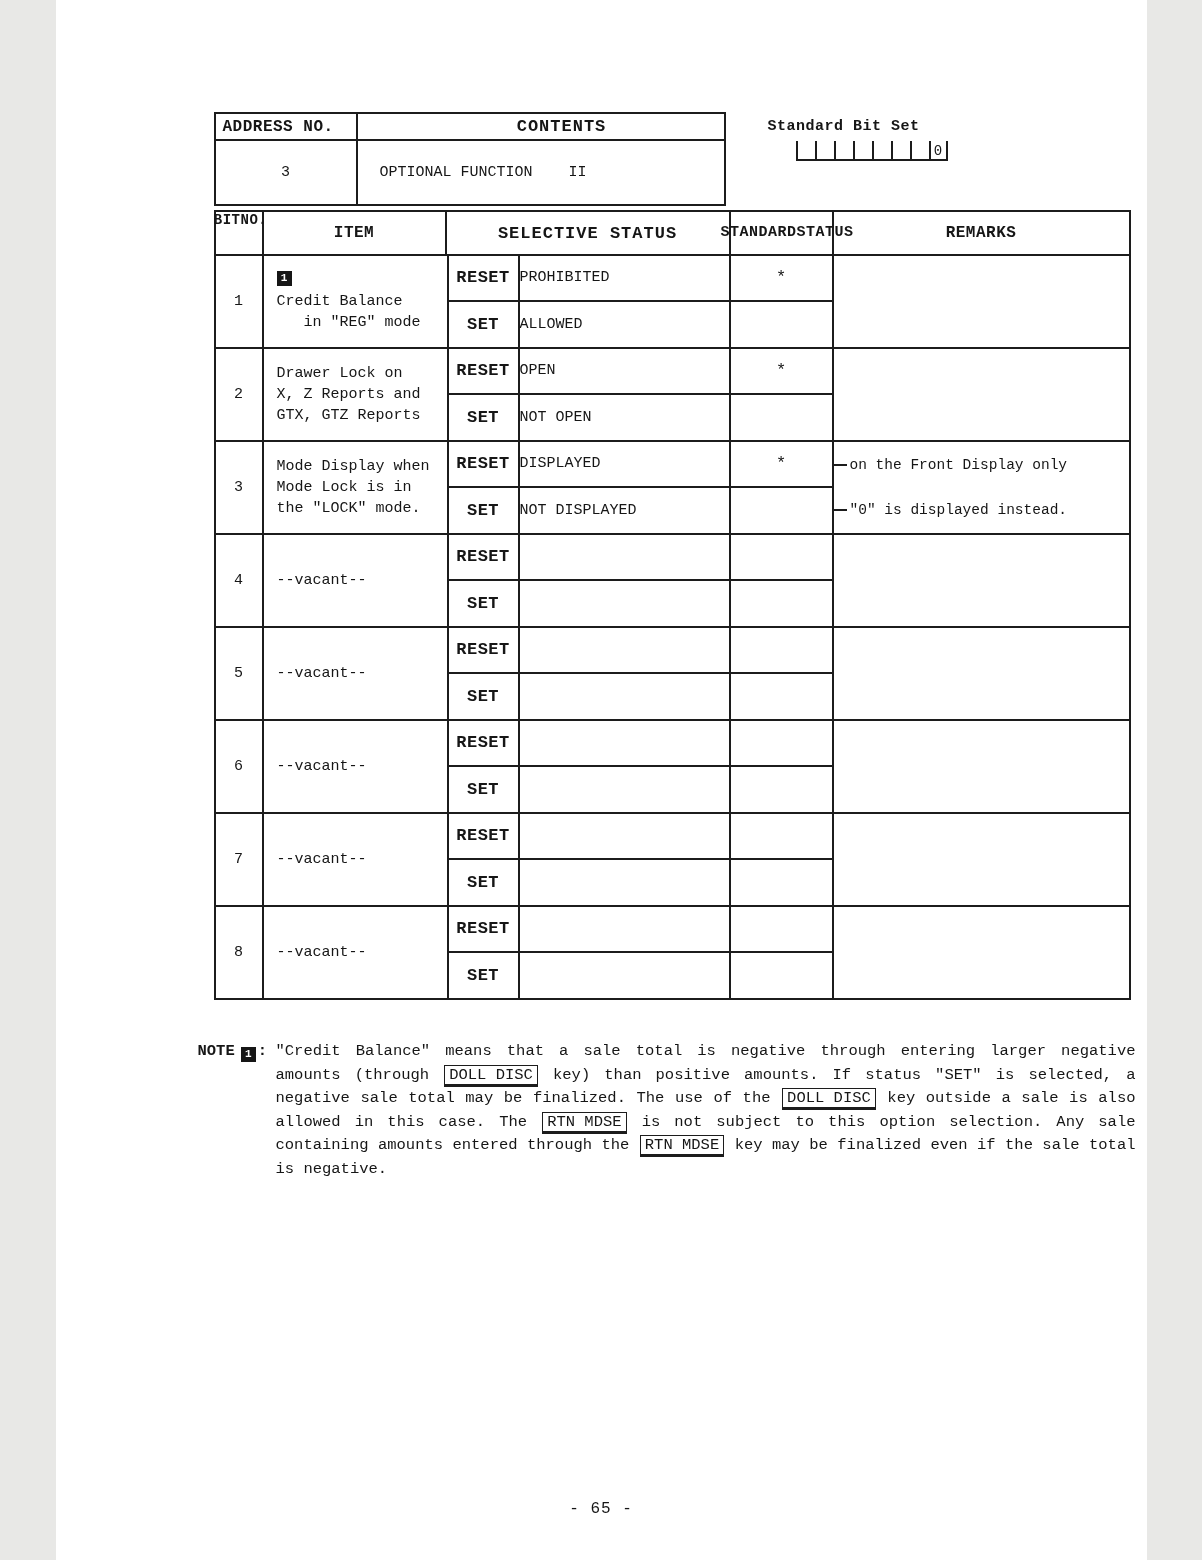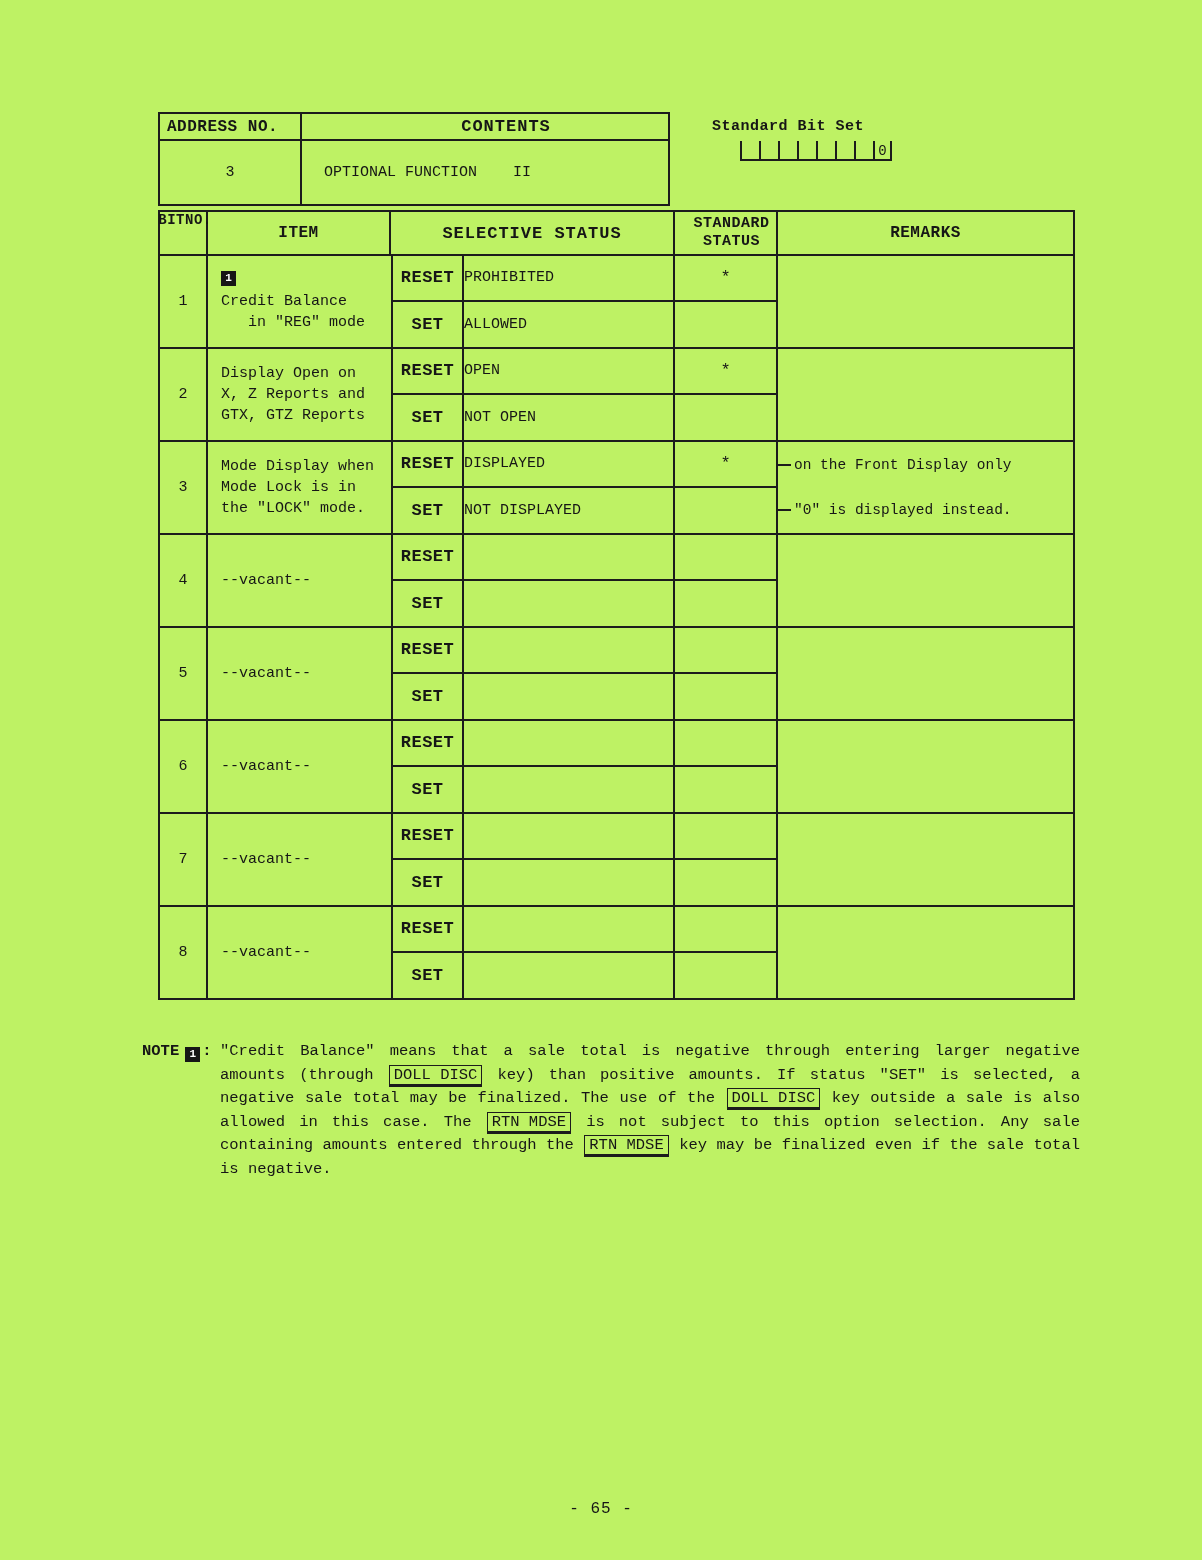--- a/index.html
+++ b/index.html
@@ -1,19 +1,19 @@
 <!DOCTYPE html>
 <html><head>
 <meta charset="utf-8">
 <style>
   * { margin:0; padding:0; box-sizing:border-box; }
   html,body { background:#e8e8e6; }
   .page {
-    position:relative; width:1202px; height:1560px;
-    background:#bef264; color:#161616; margin:0 auto;
+    position:relative; width:1091px; height:1560px;
+    background:#ffffff; color:#161616; margin:0 auto;
     font-family:"Liberation Mono","DejaVu Sans Mono",monospace;
     overflow:hidden;
   }
   
   .addr-table { position:absolute; left:158px; top:112px; width:512px; border:2.5px solid #1c1c1c; }
   .addr-header { display:grid; grid-template-columns:142px 1fr; height:27px; border-bottom:2px solid #1c1c1c; }
   .addr-h1 { border-right:2px solid #1c1c1c; font-weight:bold; font-size:16px; display:flex; align-items:center; padding-left:7px; letter-spacing:.5px; }
   .addr-h2 { font-weight:bold; font-size:17px; display:flex; align-items:center; justify-content:center; letter-spacing:1px;padding-left:42px; }
   .addr-body { display:grid; grid-template-columns:142px 1fr; height:63px; }
   .addr-b1 { border-right:2px solid #1c1c1c; display:flex; align-items:center; justify-content:center; font-size:15px; }
@@ -24,21 +24,21 @@
   .bitset-cells { display:flex; margin:6px 0 0 28px; }
   .bit-cell { width:19px; height:20px; border-left:2px solid #1c1c1c; border-bottom:2.5px solid #1c1c1c; font-size:14px; text-align:center; line-height:20px; }
   .bit-cell:last-child { border-right:2px solid #1c1c1c; }
   
   .main-table { position:absolute; left:158px; top:210px; width:917px; border:2.5px solid #1c1c1c; }
   .mt-header { display:grid; grid-template-columns:48px 183px 284px 103px 1fr; height:44px; border-bottom:2.5px solid #1c1c1c; }
   .mt-h { display:flex; align-items:center; justify-content:center; font-weight:bold; border-right:2px solid #1c1c1c; font-size:16px; letter-spacing:.5px; }
   .mt-h:last-child { border-right:none; }
   .mt-h.bit { flex-direction:row; align-items:flex-start; padding-left:4px; font-size:14px; line-height:16px; }
   .mt-h.sel { font-size:17px; letter-spacing:1px; }
-  .mt-h.std { flex-direction:column; font-size:15px; line-height:18px;margin-left:12px; }
+  .mt-h.std { flex-direction:row; font-size:15px; line-height:18px;margin-left:12px; }
   .bit-row { display:grid; grid-template-columns:48px 183px 73px 211px 103px 1fr; grid-template-rows:45.5px 45.5px; }
   .bit-row ~ .bit-row { border-top:2px solid #1c1c1c; }
   .c-bit { grid-row:1/3; grid-column:1; display:flex; align-items:center; justify-content:center; font-size:15px; border-right:2px solid #1c1c1c; }
   .c-item { grid-row:1/3; grid-column:2; display:flex; flex-direction:column; justify-content:center; padding-left:13px; font-size:15px; }
   .iline { display:block; white-space:pre; line-height:21px; min-height:1px; }
   .mk { width:15px; height:15px; background:#161616; color:#fff; font-size:11px; line-height:15px; text-align:center; font-weight:bold; margin-bottom:5px; }
   .rs-box { display:flex; align-items:center; justify-content:center; font-weight:bold; font-size:17px; border-left:2.5px solid #1c1c1c; border-right:2.5px solid #1c1c1c; letter-spacing:.5px; }
   .rs-reset { grid-row:1; grid-column:3; border-bottom:2px solid #1c1c1c; }
   .rs-set   { grid-row:2; grid-column:3; }
   .c-status-r, .c-status-s { display:flex; align-items:center; font-size:15px; border-right:2px solid #1c1c1c; white-space:pre; }
@@ -118,21 +118,21 @@
       <div class="c-rem-r"><span></span></div>
       <div class="rs-box rs-set">SET</div>
       <div class="c-status-s">ALLOWED</div>
       <div class="c-std-s"></div>
       <div class="c-rem-s"><span></span></div>
     </div>
 
     <div class="bit-row">
       <div class="c-bit">2</div>
       <div class="c-item">
-        <span class="iline">Display Open on</span>
+        <span class="iline">Drawer Lock on</span>
         <span class="iline">X, Z Reports and</span>
         <span class="iline">GTX, GTZ Reports</span>
       </div>
       <div class="rs-box rs-reset">RESET</div>
       <div class="c-status-r">OPEN</div>
       <div class="c-std-r">*</div>
       <div class="c-rem-r"><span></span></div>
       <div class="rs-box rs-set">SET</div>
       <div class="c-status-s">NOT OPEN</div>
       <div class="c-std-s"></div>

